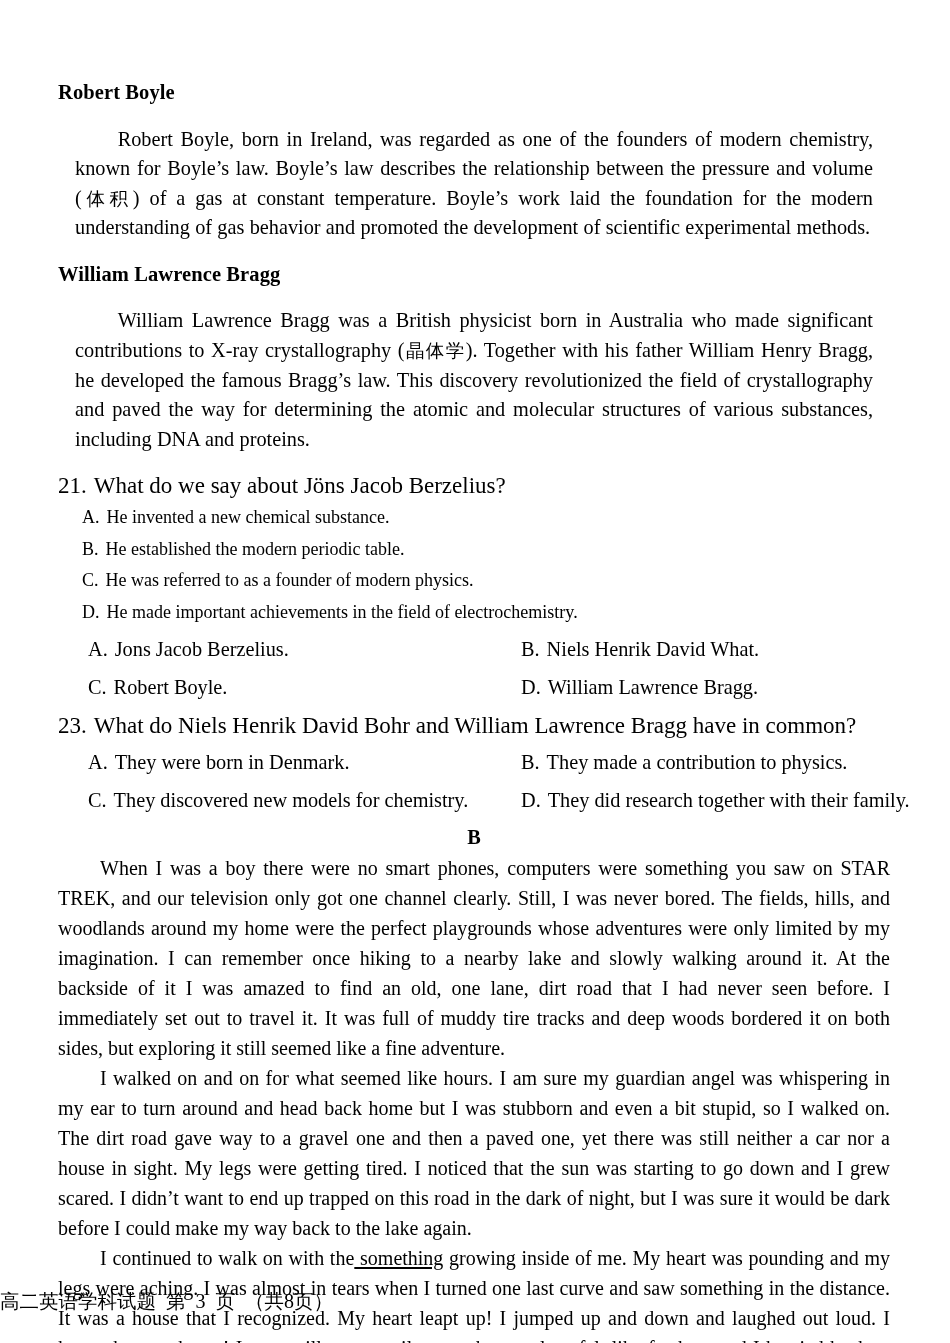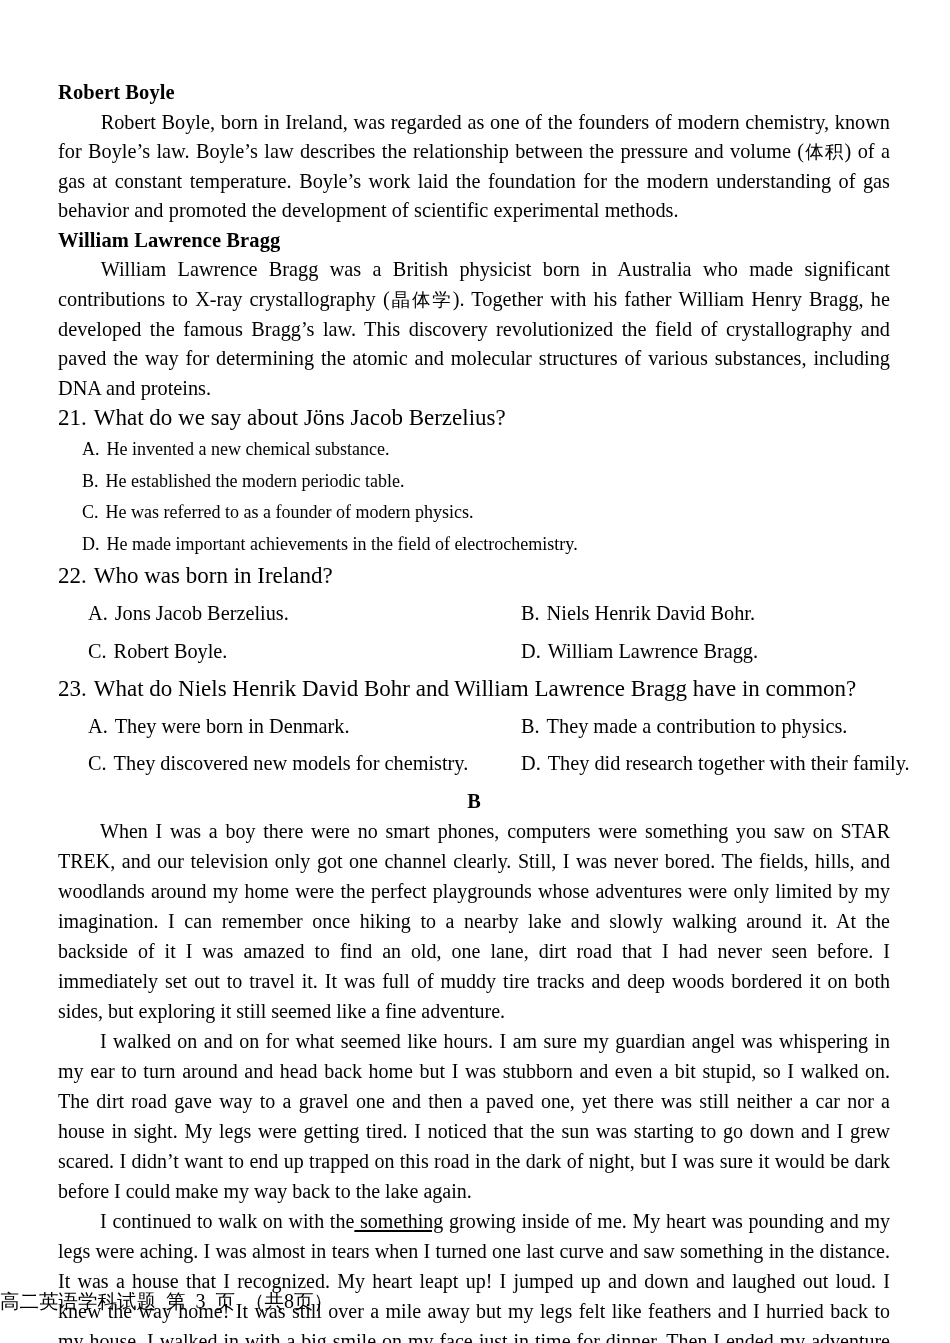--- a/index.html
+++ b/index.html
@@ -27,21 +27,21 @@
   .heading {
     font-weight: bold;
     font-size: 20.5px;
     line-height: 29.5px;
     margin: 0;
     letter-spacing: 0.1px;
   }
   .para {
     font-size: 20.3px;
     line-height: 29.6px;
-    margin: 0;
+    margin: 17px;
     text-align: justify;
     text-justify: inter-word;
     text-indent: 2.1em;
     word-spacing: 0.2px;
   }
   .para-b {
     font-size: 20px;
     line-height: 30.0px;
     margin: 0;
     text-align: justify;
@@ -126,25 +126,24 @@
 
     <p class="para"><span>William Lawrence Bragg was a British physicist born in Australia who made significant contributions to X-ray crystallography (</span><span class="cn">晶体学</span><span>). Together with his father William Henry Bragg, he developed the famous Bragg’s law. This discovery revolutionized the field of crystallography and paved the way for determining the atomic and molecular structures of various substances, including DNA and proteins.</span></p>
 
     <p class="question"><span>21.</span><span class="sp-mid"></span><span>What do we say about Jöns Jacob Berzelius?</span></p>
 
     <p class="opt-single"><span>A.</span><span class="sp-mid"></span><span>He invented a new chemical substance.</span></p>
     <p class="opt-single"><span>B.</span><span class="sp-mid"></span><span>He established the modern periodic table.</span></p>
     <p class="opt-single"><span>C.</span><span class="sp-mid"></span><span>He was referred to as a founder of modern physics.</span></p>
     <p class="opt-single"><span>D.</span><span class="sp-mid"></span><span>He made important achievements in the field of electrochemistry.</span></p>
 
-    <p class="question"><span>22.</span><span class="sp-mid"></span><span>Who was born in Ireland?</span></p>
 
     <div class="opt-row">
       <span class="opt-col-a"><span>A.</span><span class="sp-mid"></span><span>Jons Jacob Berzelius.</span></span>
-      <span class="opt-col-b"><span>B.</span><span class="sp-mid"></span><span>Niels Henrik David Bohr.</span></span>
+      <span class="opt-col-b"><span>B.</span><span class="sp-mid"></span><span>Niels Henrik David What.</span></span>
     </div>
     <div class="opt-row">
       <span class="opt-col-a"><span>C.</span><span class="sp-mid"></span><span>Robert Boyle.</span></span>
       <span class="opt-col-b"><span>D.</span><span class="sp-mid"></span><span>William Lawrence Bragg.</span></span>
     </div>
 
     <p class="question"><span>23.</span><span class="sp-mid"></span><span>What do Niels Henrik David Bohr and William Lawrence Bragg have in common?</span></p>
 
     <div class="opt-row">
       <span class="opt-col-a"><span>A.</span><span class="sp-mid"></span><span>They were born in Denmark.</span></span>

